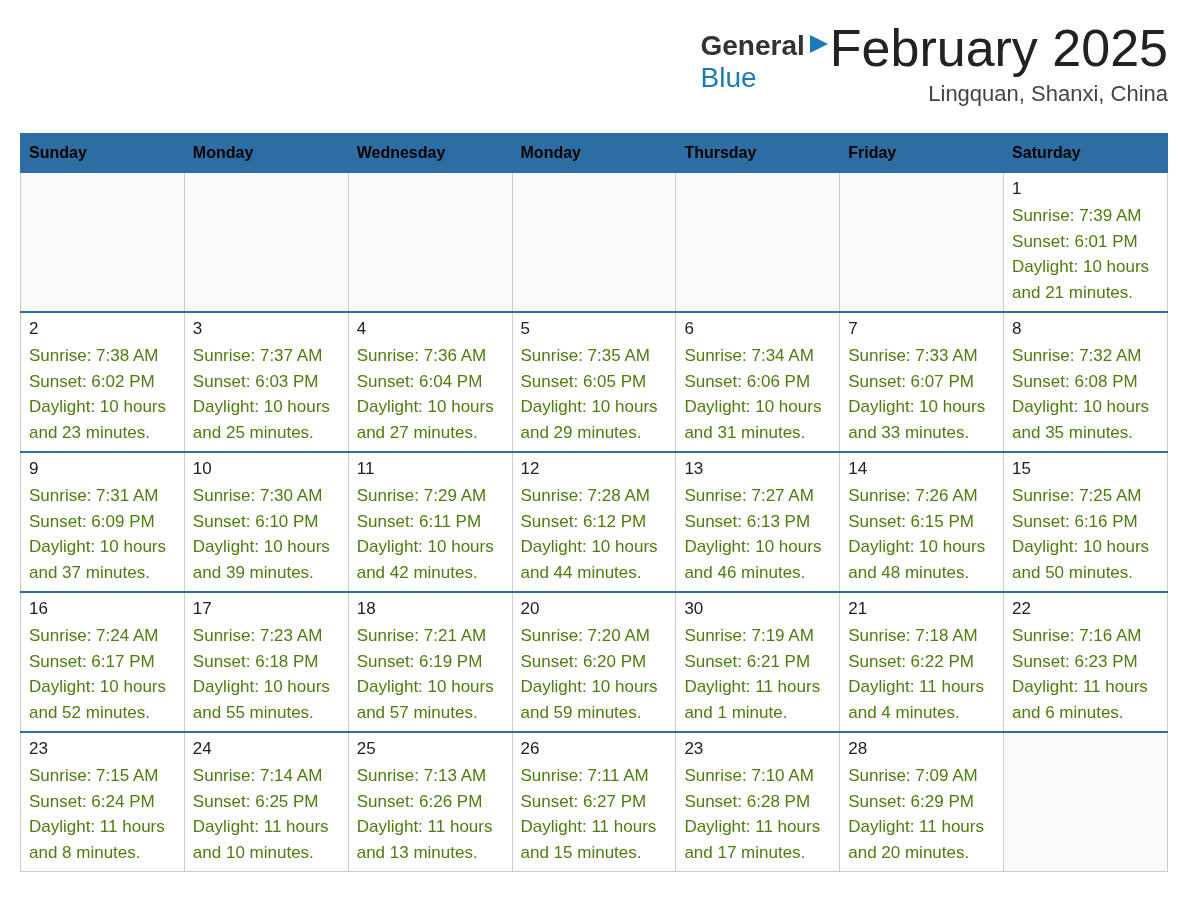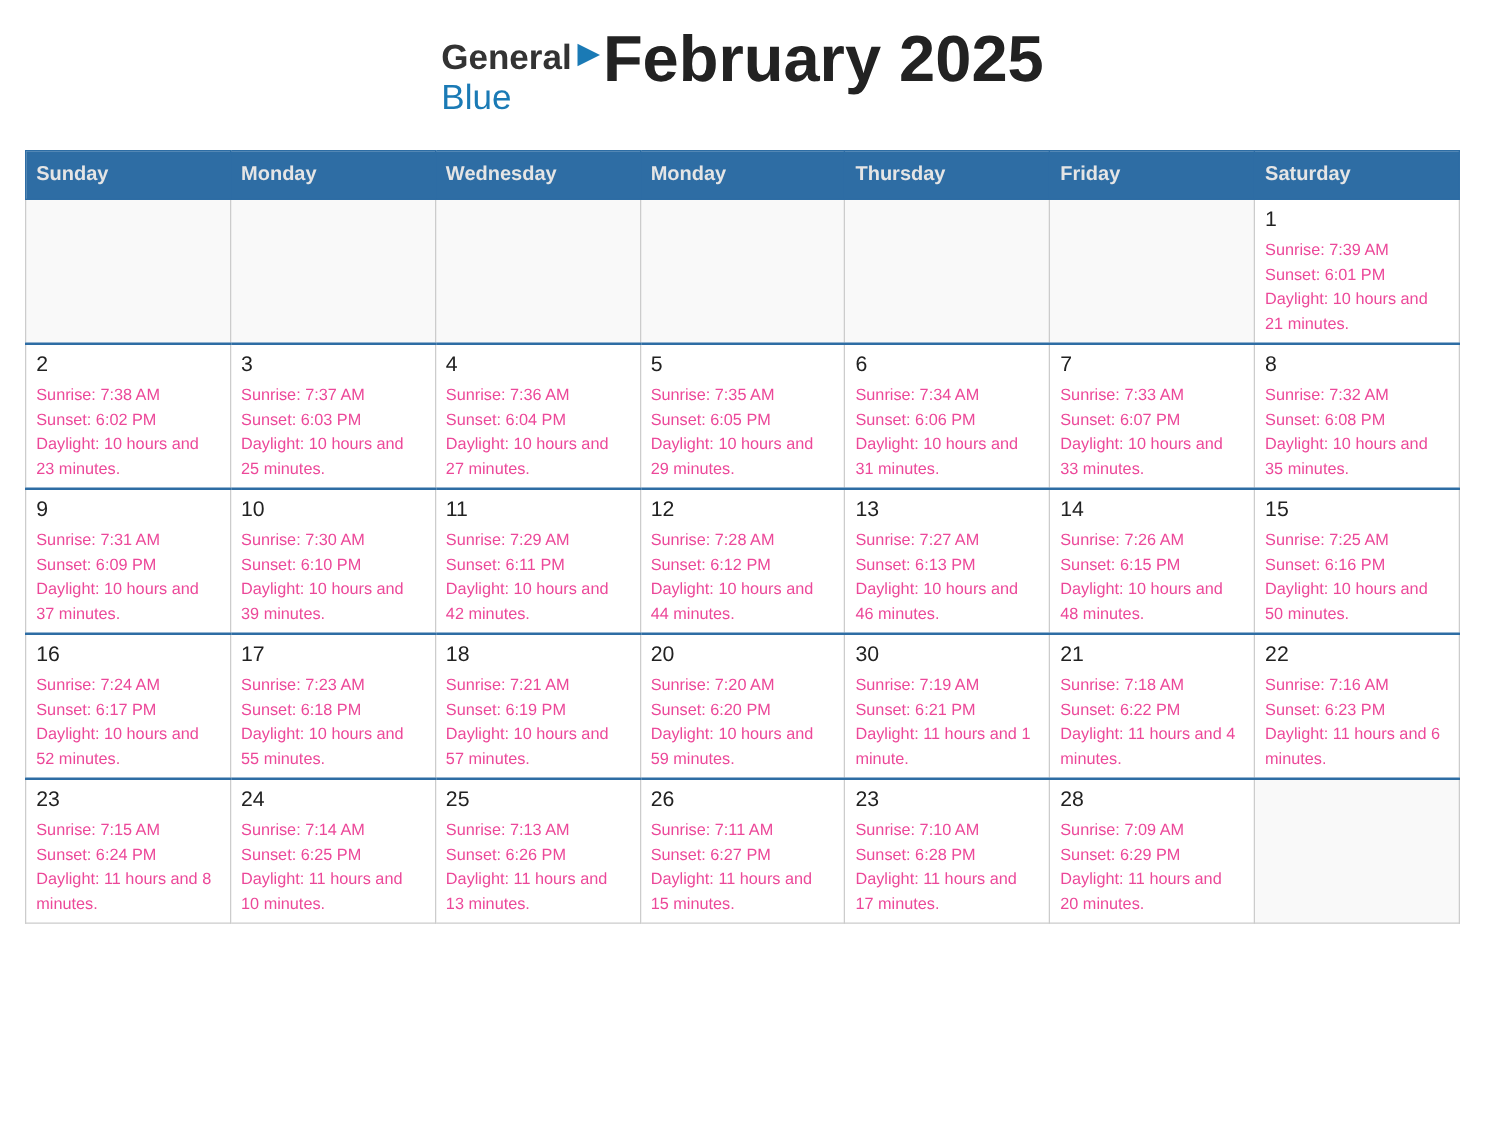--- a/index.html
+++ b/index.html
@@ -5,51 +5,51 @@
     * { box-sizing: border-box; margin: 0; padding: 0; }
     body {
       font-family: Arial, sans-serif;
       background: #fff;
       padding: 20px;
       width: 1188px;
       min-height: 918px;
     }
     .header {
       display: flex;
-      justify-content: center;
+      justify-content: flex-end;
       align-items: flex-start;
       margin-bottom: 26px;
     }
     .logo {
       display: flex;
       flex-direction: column;
       align-items: flex-start;
     }
     .title-section {
       text-align: right;
     }
     .month-title {
       font-size: 52px;
-      font-weight: bold;
+      font-weight: normal;
       color: #222;
       line-height: 1.1;
     }
     .location {
       font-size: 22px;
       color: #444;
       margin-top: 4px;
     }
     .calendar {
       width: 100%;
       border-collapse: collapse;
       margin-top: 10px;
     }
     .calendar th {
       background-color: #2e6da4;
-      color: #e5e5e5;
+      color: #000000;
       font-size: 16px;
       font-weight: bold;
       padding: 10px 8px;
       text-align: left;
       border: 1px solid #2e6da4;
     }
     .calendar td {
       vertical-align: top;
       padding: 6px 8px;
       border: 1px solid #ccc;
@@ -65,22 +65,22 @@
       border-top: none;
     }
     .day-number {
       font-size: 17px;
       font-weight: normal;
       color: #222;
       display: block;
       margin-bottom: 4px;
     }
     .day-info {
-      font-size: 13px;
-      color: #ec4899;
+      font-size: 17px;
+      color: #4d7c0f;
       line-height: 1.5;
     }
     .empty-cell {
       background: #f9f9f9;
     }
   </style>
 </head>
 <body>
 
 <div class="header">
@@ -92,20 +92,21 @@
         <polygon points="2,2 20,11 2,20" fill="#1a7ab5"></polygon>
       </svg>
     </div>
   </div>
   <div>
     <span style="font-size:28px;font-weight:normal;color:#1a7ab5;">Blue</span>
   </div>
 </div>
   <div class="title-section">
     <div class="month-title">February 2025</div>
+    <div class="location">Lingquan, Shanxi, China</div>
   </div>
 </div>
 
 <table class="calendar">
   <thead>
     <tr>
       <th>Sunday</th>
       <th>Monday</th>
       <th>Wednesday</th>
       <th>Monday</th>

